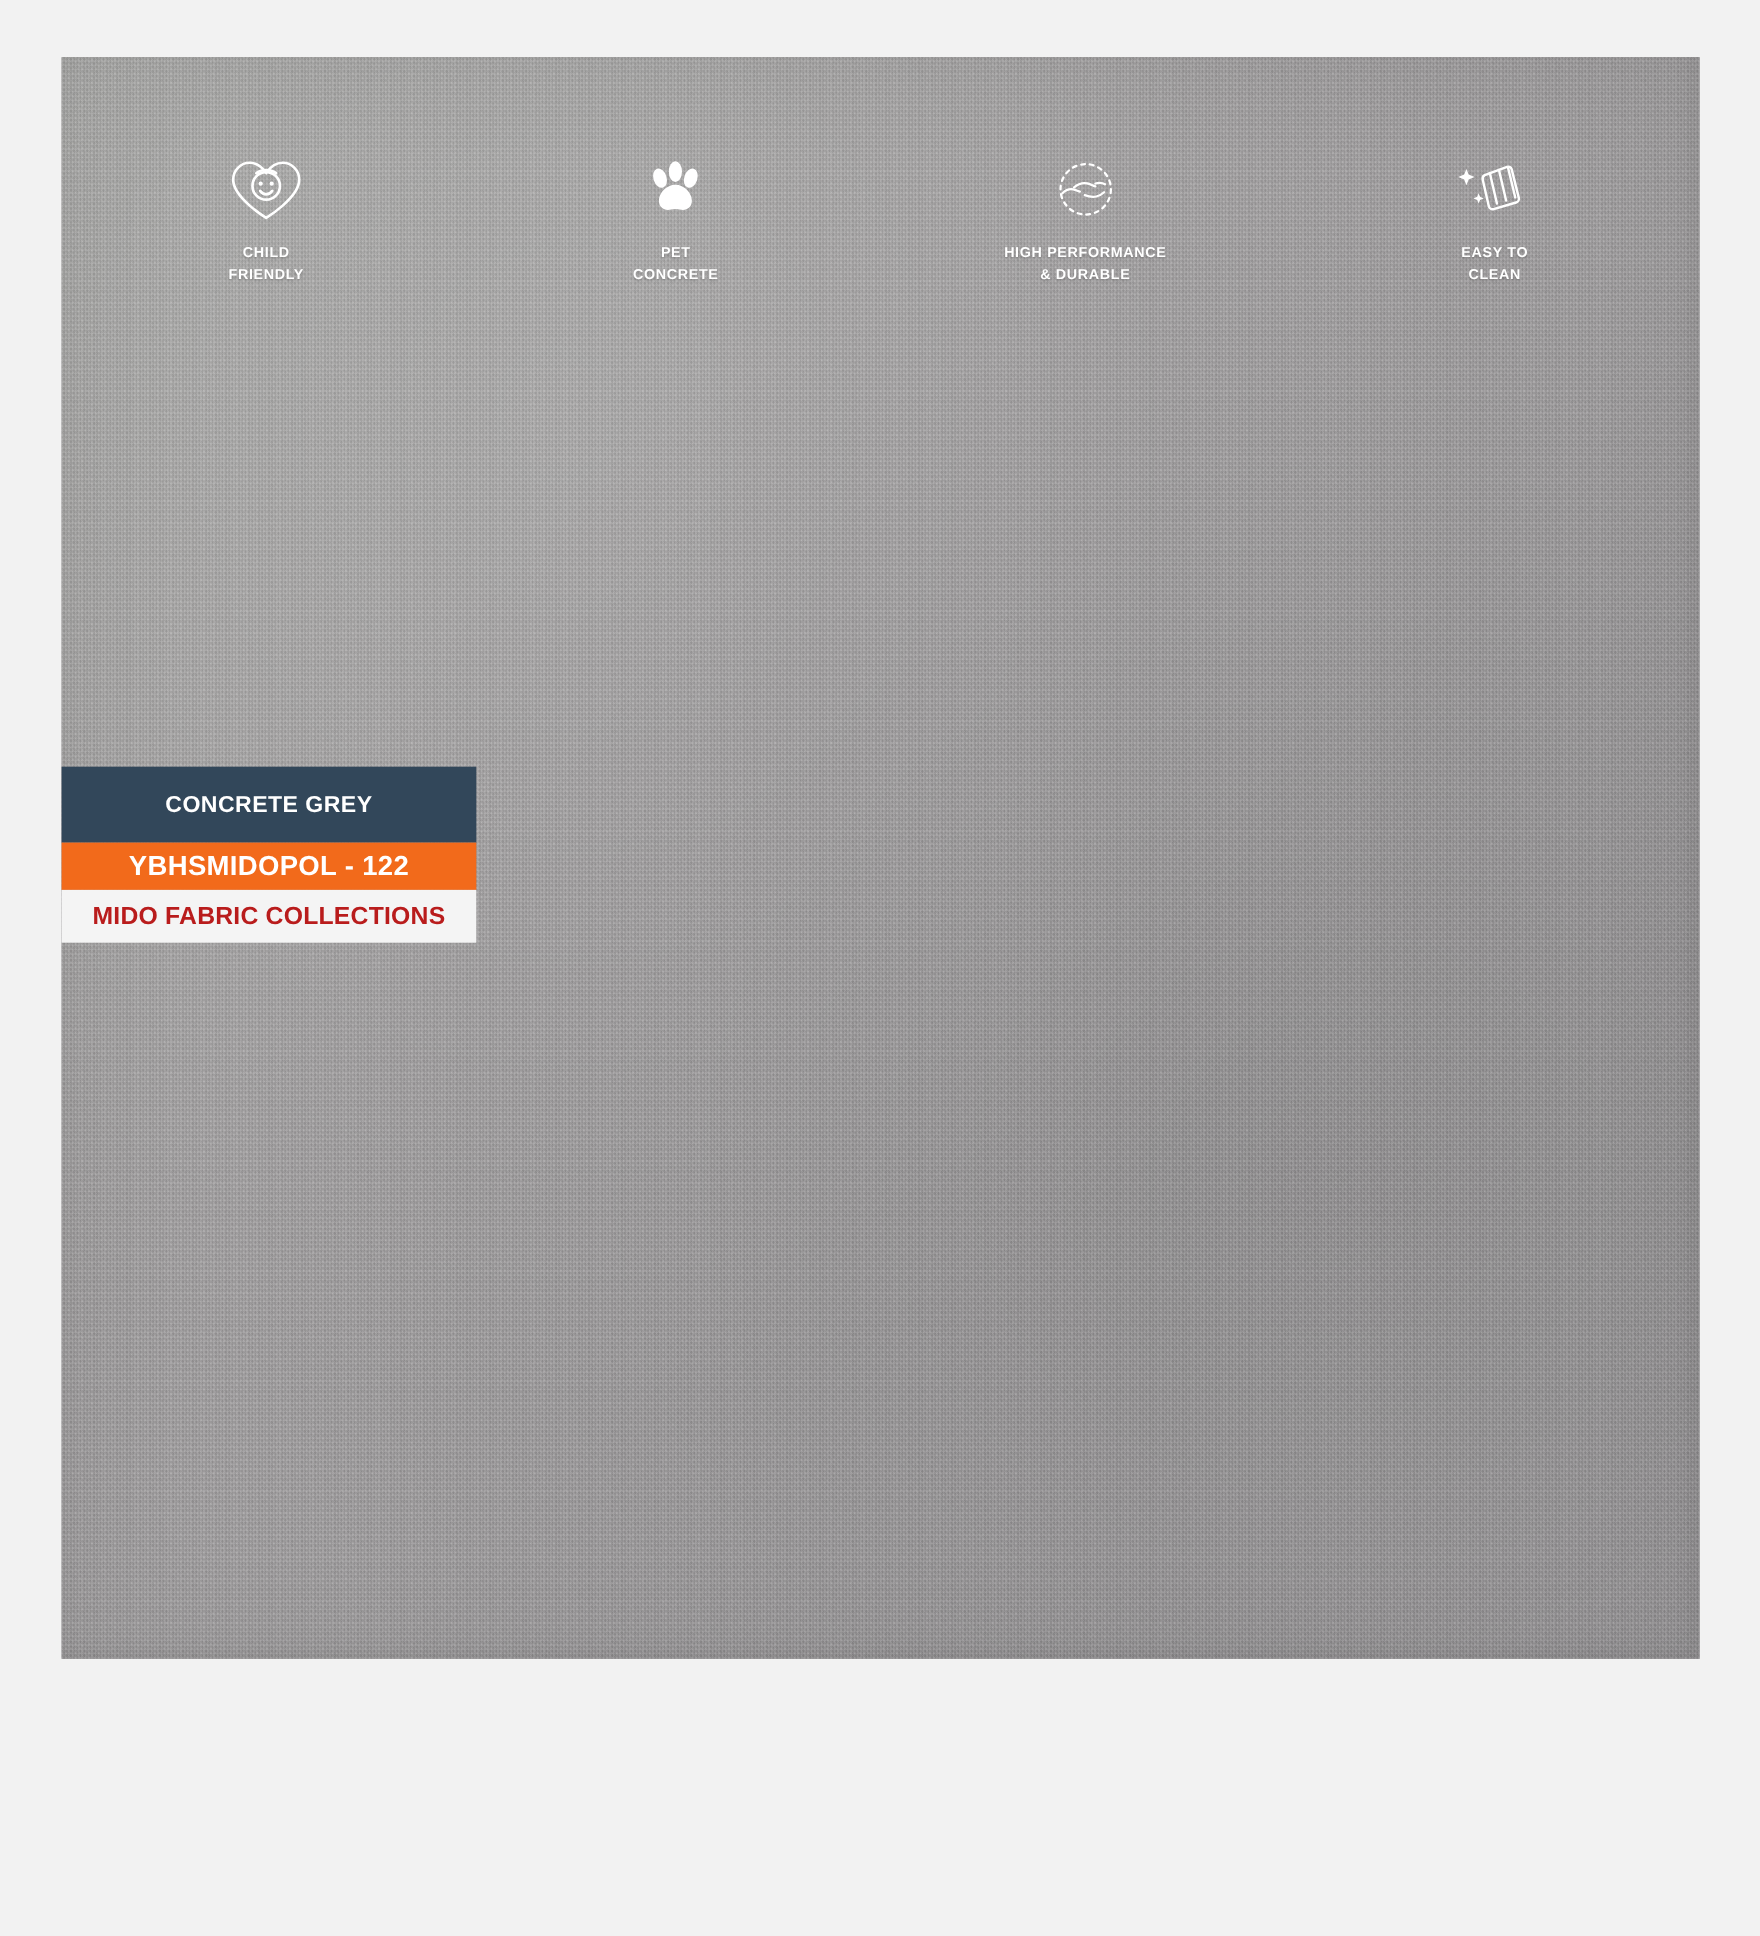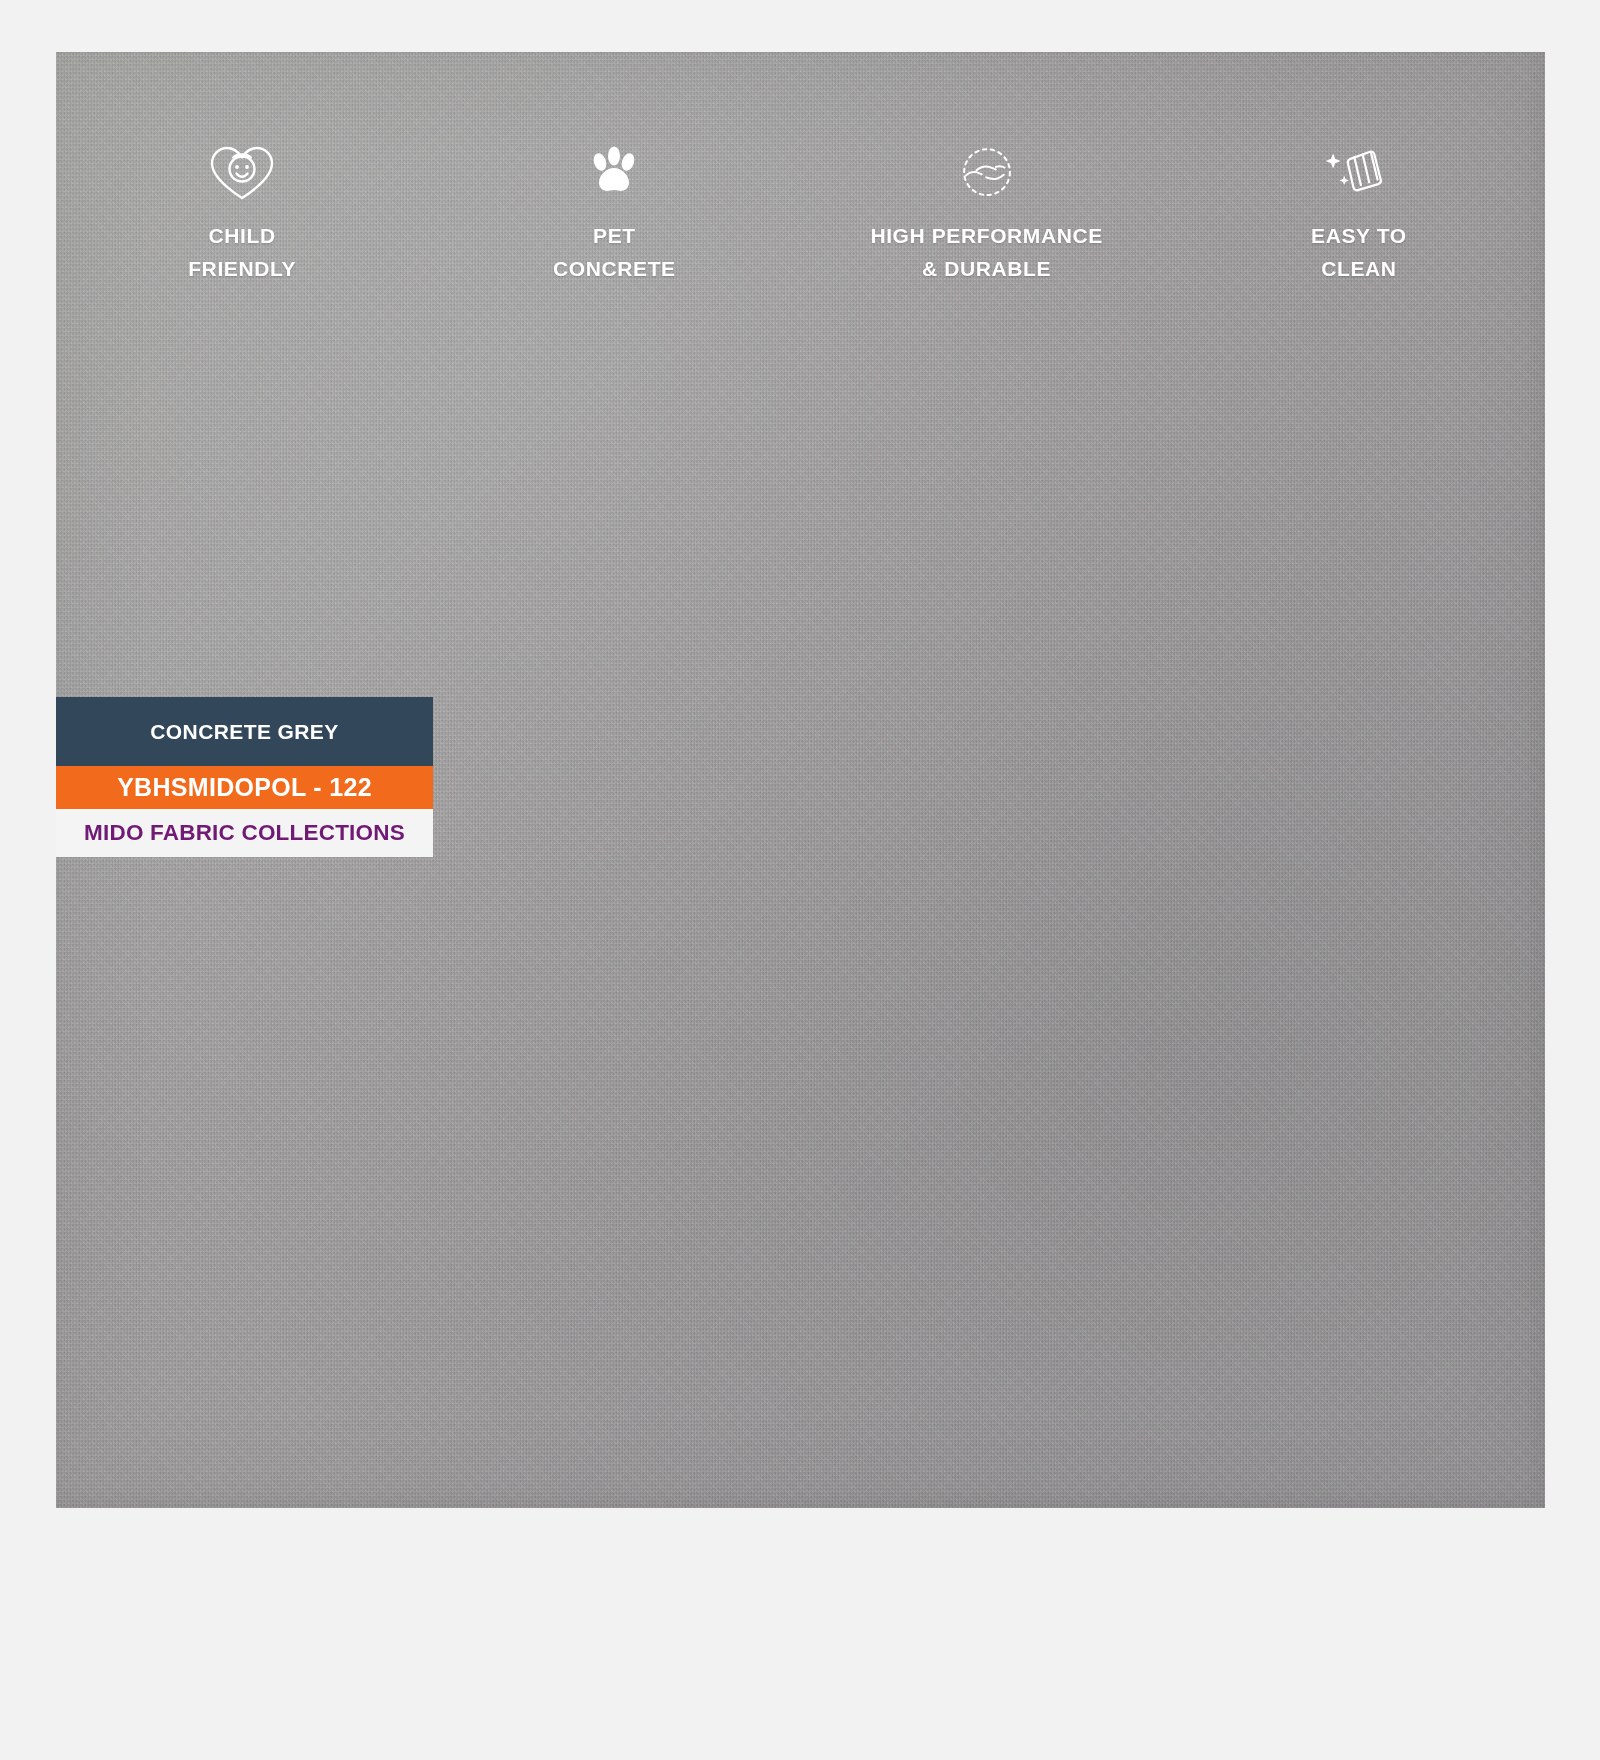--- a/index.html
+++ b/index.html
@@ -81,21 +81,21 @@
   .feature .ico {
     width: 74px;
     height: 66px;
     display: flex;
     align-items: center;
     justify-content: center;
     margin-bottom: 14px;
   }
   .feature .ico svg { display: block; }
   .feature .cap {
-    font-size: 21px;
+    font-size: 13px;
     font-weight: 700;
     letter-spacing: 0.6px;
     line-height: 1.55;
     color: #ffffff;
     text-shadow: 0 1px 2px rgba(0,0,0,0.18);
     white-space: pre-line;
   }
 
   
   .label-block {
@@ -122,21 +122,21 @@
     height: 43px;
     display: flex;
     align-items: center;
     justify-content: center;
     font-size: 25px;
     font-weight: 700;
     letter-spacing: 0.3px;
   }
   .label-collection {
     background: #f4f4f4;
-    color: #701a75;
+    color: #b91c1c;
     height: 48px;
     display: flex;
     align-items: center;
     justify-content: center;
     font-size: 22.5px;
     font-weight: 700;
     letter-spacing: 0.2px;
   }
 </style>
 </head>

